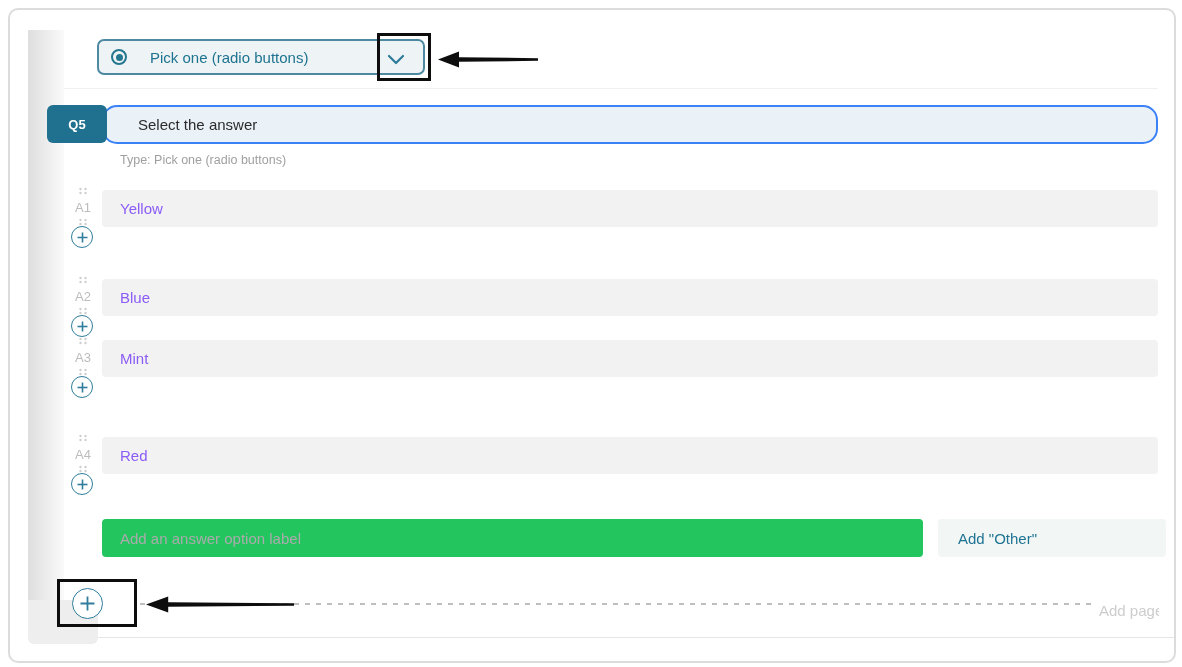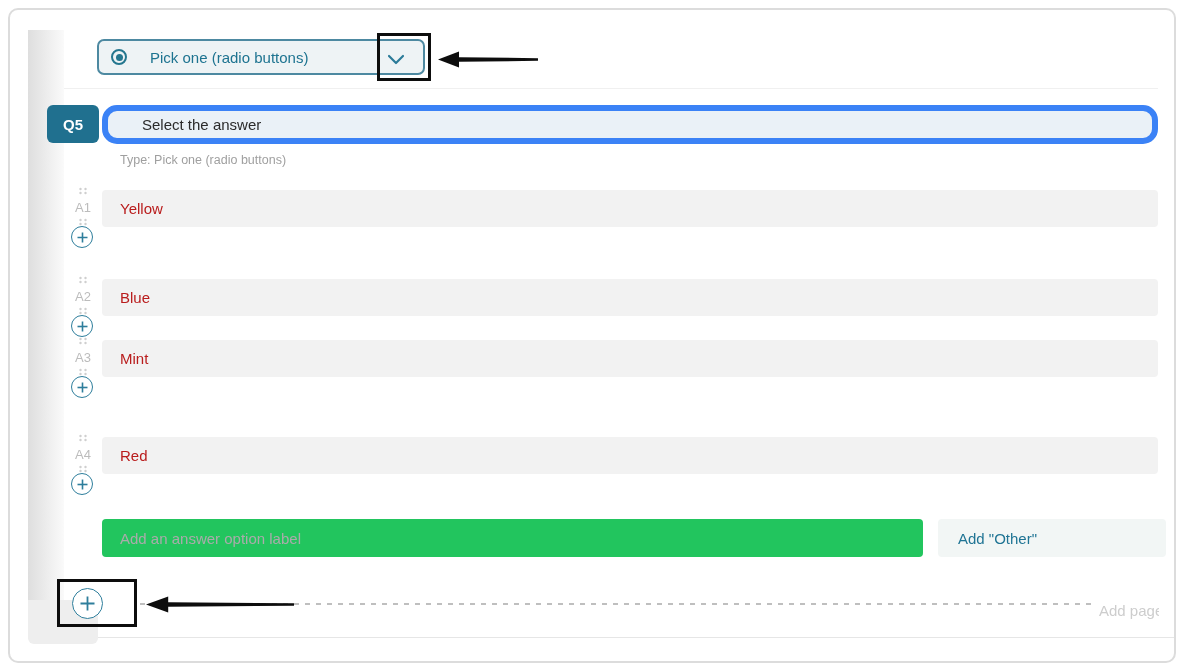--- a/index.html
+++ b/index.html
@@ -30,37 +30,37 @@
   .type-select .label { margin-left:23px; font-size:15px; font-weight:500; color:#1d7390; }
   .type-select .chev { position:absolute; right:18px; top:13px; }
 
   
   .hl-box { position:absolute; border:3px solid #0d0d0d; background:transparent; z-index:10; }
   .hl-box.box1 { left:367px; top:23px; width:54px; height:48px; }
   .hl-box.box2 { left:47px; top:569px; width:80px; height:48px; }
   .annot-arrow { position:absolute; z-index:11; }
 
   
-  .q-badge { position:absolute; left:37px; top:95px; width:52px; height:38px;
+  .q-badge { position:absolute; left:37px; top:95px; width:60px; height:38px;
              background:#20708f; border-radius:6px; color:#fff; font-weight:bold;
-             font-size:15px; display:flex; align-items:center; justify-content:center; z-index:2; }
+             font-size:13px; display:flex; align-items:center; justify-content:center; z-index:2; }
   .q-input { position:absolute; left:92px; top:95px; width:1056px; height:39px;
-             background:#eaf1f7; border:6px solid #3b82f6; border-radius:15px;
+             background:#eaf1f7; border:2px solid #3b82f6; border-radius:15px;
              font-size:15px; font-weight:500; color:#2b2b2b; padding-left:34px;
              display:flex; align-items:center; z-index:1; }
   .q-type-caption { position:absolute; left:110px; top:143px; font-size:12.5px; color:#9f9f9f; }
 
   
   .answer-row { position:absolute; left:0; width:100%; height:80px; }
   .a-label { position:absolute; left:58px; top:10px; width:30px; text-align:center;
              font-size:13px; color:#bcbcbc; }
   .drag-dots { position:absolute; left:66px; width:14px; height:8px; text-align:center; }
   .drag-dots.top { top:-3px; } .drag-dots.bottom { top:28px; }
   .a-input { position:absolute; left:92px; top:0; width:1056px; height:37px;
-             background:#f2f2f2; border-radius:4px; font-size:15px; color:#b91c1c;
+             background:#f2f2f2; border-radius:4px; font-size:15px; color:#8b5cf6;
              padding-left:18px; display:flex; align-items:center; }
   .plus-btn { position:absolute; left:61px; top:36px; width:22px; height:22px;
               border:1.5px solid #2e7e9c; border-radius:50%; background:#fff;
               display:flex; align-items:center; justify-content:center; cursor:pointer; }
 
   
   .add-answer-input { position:absolute; left:92px; top:509px; width:821px; height:38px;
               background:#22c55e; border:none; border-radius:4px; font-size:15px;
               color:#4f4f4f; padding-left:18px; outline:none;
               font-family:"Liberation Sans", sans-serif; }

